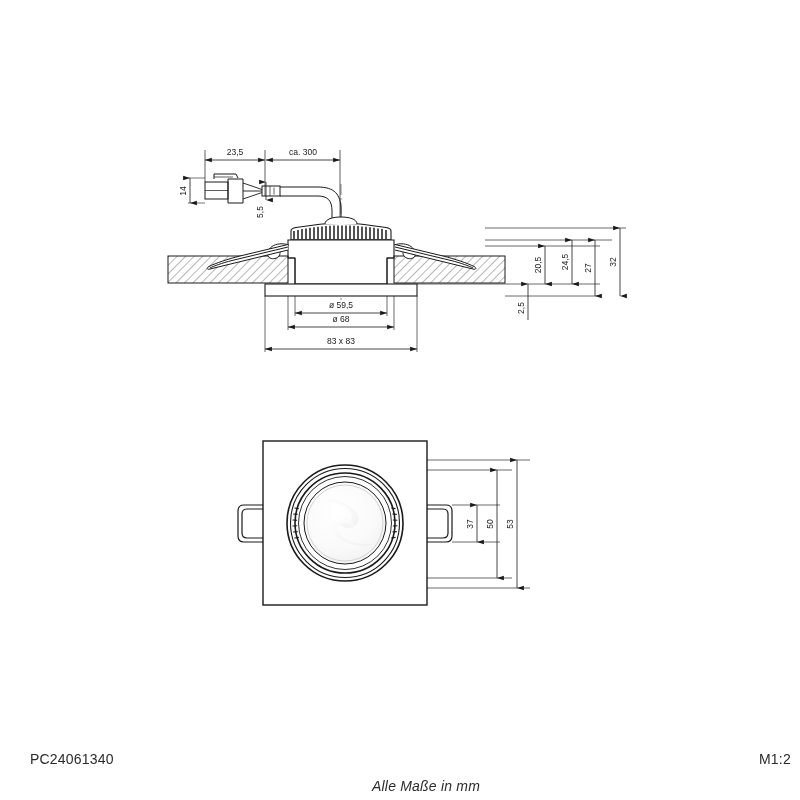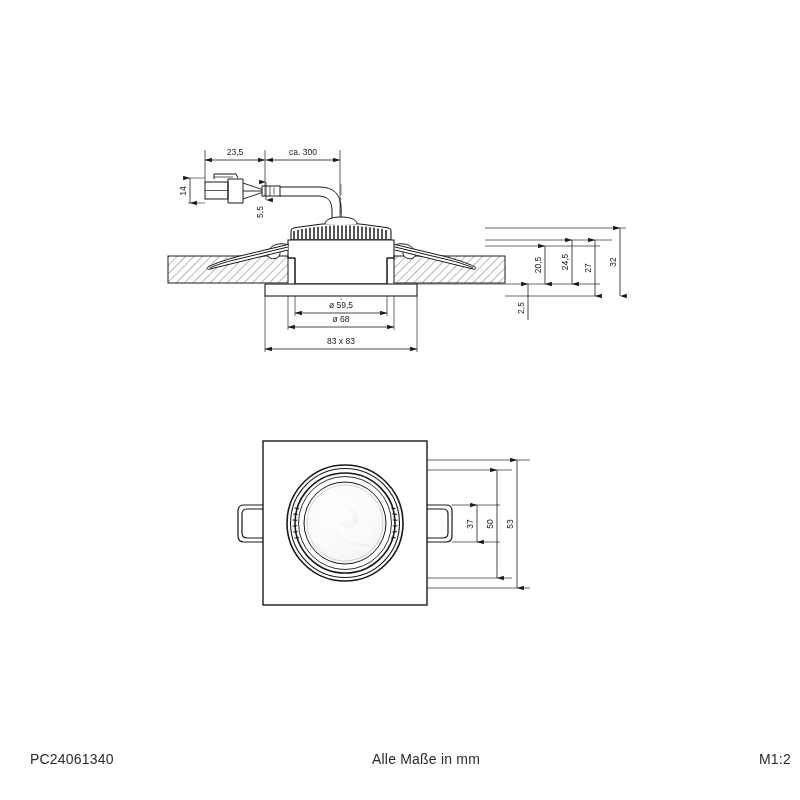--- a/index.html
+++ b/index.html
@@ -29,21 +29,21 @@
     height: 800px;
   }
   .footer-text {
     position: absolute;
     font-size: 14px;
     letter-spacing: 0.2px;
     color: #2b2b2b;
     white-space: nowrap;
   }
   #footer-partnumber { left: 30px; top: 751px; }
-  #footer-units      { left: 372px; top: 751px; }
+  #footer-units      { left: 372px; top: 778px; font-style: italic; }
   #footer-scale      { left: 712px; top: 751px; padding-left: 47px; }
 </style>
 </head>
 <body>
 
 <div id="sheet">
 
   <svg id="drawing" viewBox="0 0 800 800">
     <defs>
       <pattern id="hatch45" width="6" height="6" patternUnits="userSpaceOnUse" patternTransform="rotate(45)">

